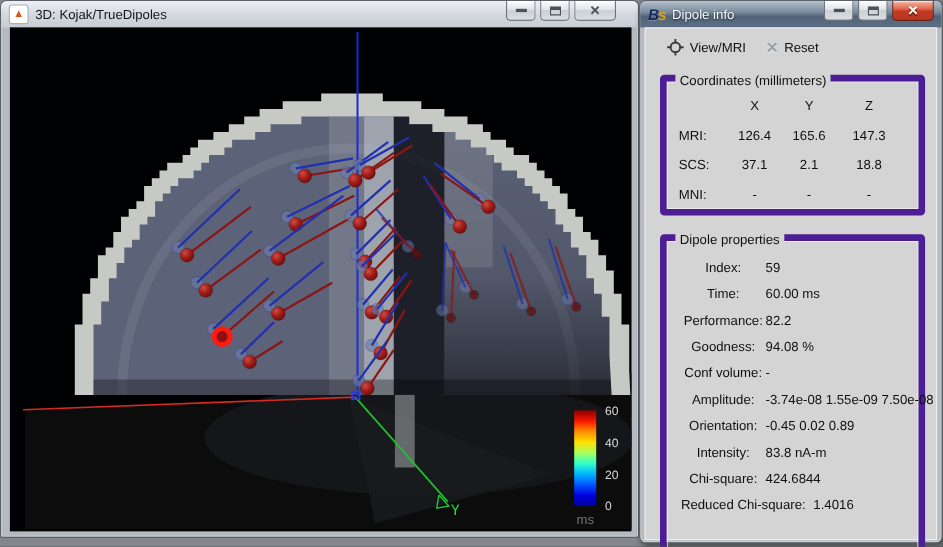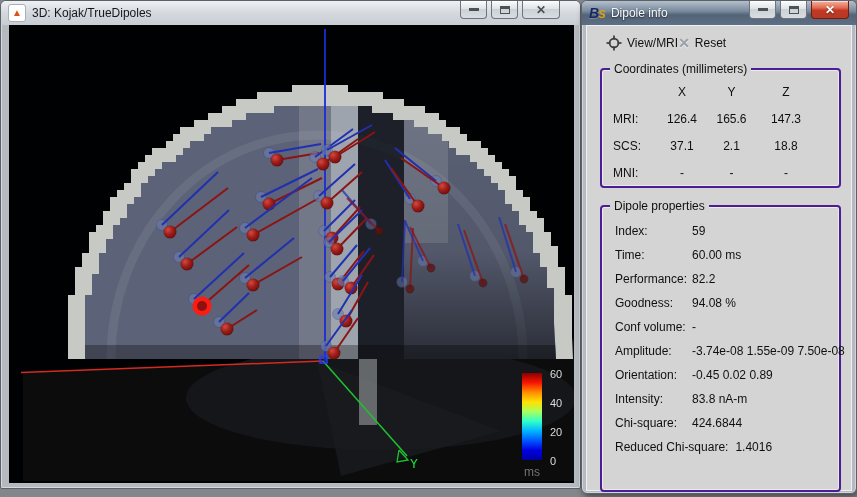--- a/index.html
+++ b/index.html
@@ -43,36 +43,36 @@
   .viewport svg{position:absolute;left:0;top:0;width:565px;height:458px;}
 
   .colorbar-wrap{position:absolute;left:505px;top:347px;width:60px;height:112px;}
   .cbar{position:absolute;left:8px;top:1px;width:20px;height:87px;}
   .cticks span{position:absolute;left:36px;width:24px;font-size:11px;color:#dcdcdc;}
   .cunit{position:absolute;left:0;top:93px;width:36px;text-align:center;font-size:12px;color:#737373;}
 
   
   .panel{position:absolute;left:4px;top:24px;width:266px;height:466px;background:#d4d4d4;
          border:1px solid #edeff1;box-sizing:border-box;}
-  .toolbar{display:flex;align-items:center;padding:9px 14px 2px 19px;}
+  .toolbar{display:flex;align-items:center;gap:18px;padding:9px 14px 2px 19px;}
   .tbtn{display:flex;align-items:center;gap:5px;font-size:12px;color:#101010;cursor:default;}
   .xicon{color:#9aa0a6;font-weight:bold;font-size:14px;line-height:1;text-shadow:0 1px 0 #eceff1;}
 
-  .group{position:relative;margin:15px 10px 0 13px;border:2px solid #4c1d95;border-radius:4px;
+  .group{position:relative;margin:15px 10px 0 13px;border:6px solid #4c1d95;border-radius:4px;
          box-shadow:inset 0 0 0 1px #ececec;}
   .gtitle{position:absolute;top:-8px;left:8px;background:#d4d4d4;padding:0 4px;font-size:12px;color:#101010;}
   .g1{height:116px;}
   .g2{height:283px;margin-top:17px;}
 
   .cgrid{display:grid;grid-template-columns:46px 46px 53px 56px;row-gap:13px;
          padding:15px 6px 0 11px;font-size:12px;color:#101010;}
   .cgrid .h{text-align:center;}
   .cgrid .v{text-align:center;}
 
-  .plist{padding:17px 4px 0 13px;font-size:12px;color:#101010;}
+  .plist{padding:17px 4px 0 13px;font-size:12px;color:#101010;text-align:center;}
   .prow{display:flex;margin-bottom:10px;white-space:nowrap;}
   .plabel{width:77px;flex:none;}
   .prow.inline .plabel{width:auto;margin-right:7px;}
 </style>
 </head>
 <body>
 
 <div class="desktop">
 
   <div class="win win-left">

